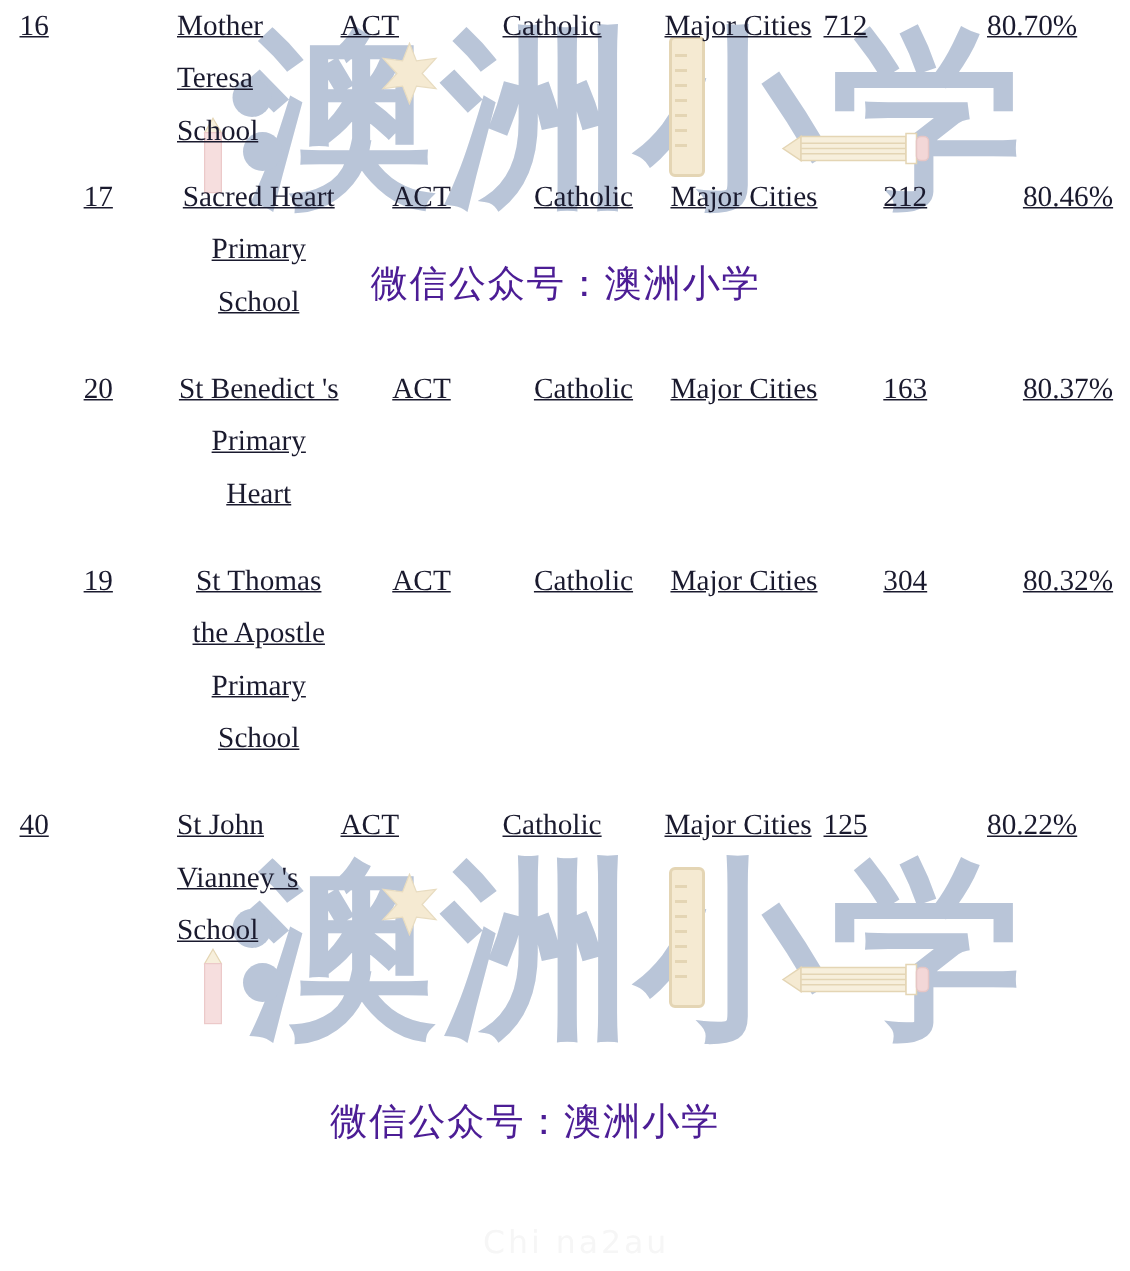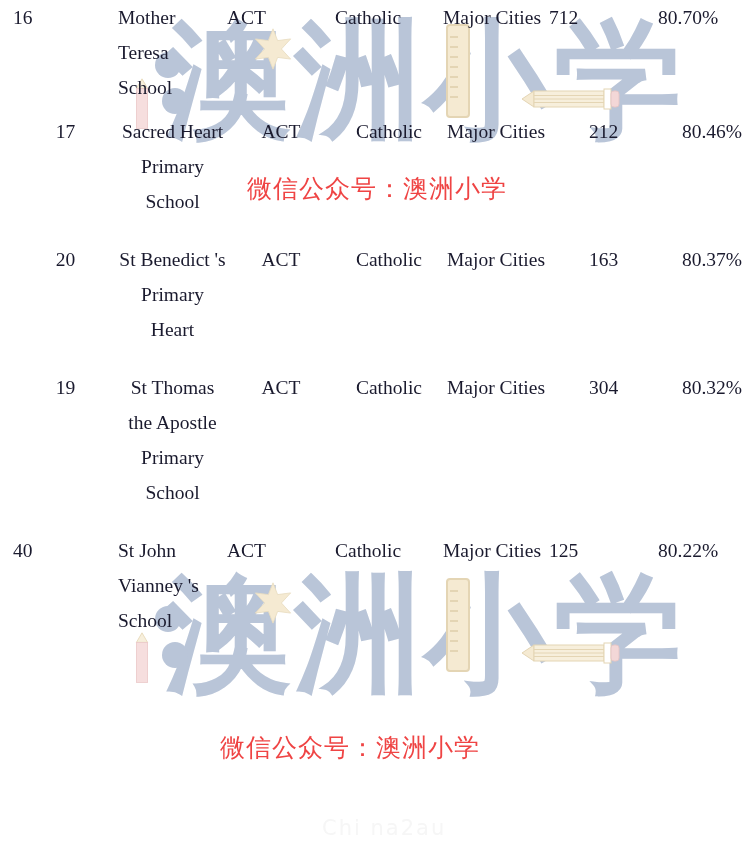--- a/index.html
+++ b/index.html
@@ -34,21 +34,21 @@
     color: #b9c5d8;
     white-space: nowrap;
     user-select: none;
   }
   .wm-sub {
     position: absolute;
     font-family: "DejaVu Sans", sans-serif;
     font-weight: 400;
     font-size: 25px;
     letter-spacing: 1px;
-    color: #ef4444;
+    color: #4c1d95;
     white-space: nowrap;
     user-select: none;
   }
   .wm-site {
     position: absolute;
     font-family: "DejaVu Sans", sans-serif;
     font-weight: 400;
     font-size: 21px;
     letter-spacing: 2px;
     color: #f6f6f6;
@@ -104,20 +104,21 @@
     border-collapse: collapse;
     table-layout: fixed;
     font-size: 19.5px;
     line-height: 35px;
   }
   #school-table td {
     vertical-align: top;
     padding: 0;
     border: 0;
     background: transparent;
+    text-decoration: underline;
   }
   tr.row-shaded td { background: #f2f2f2; }
   tr.row-faint  td { background: #fafafa; }
   tr.row-sep td { border-top: 1px solid #e3e3e3; }
 
   .c-rank   { width: 105px; padding-left: 13px !important; }
   .c-name   { width: 109px; }
   .c-state  { width: 108px; }
   .c-sector { width: 108px; }
   .c-geo    { width: 106px; }

